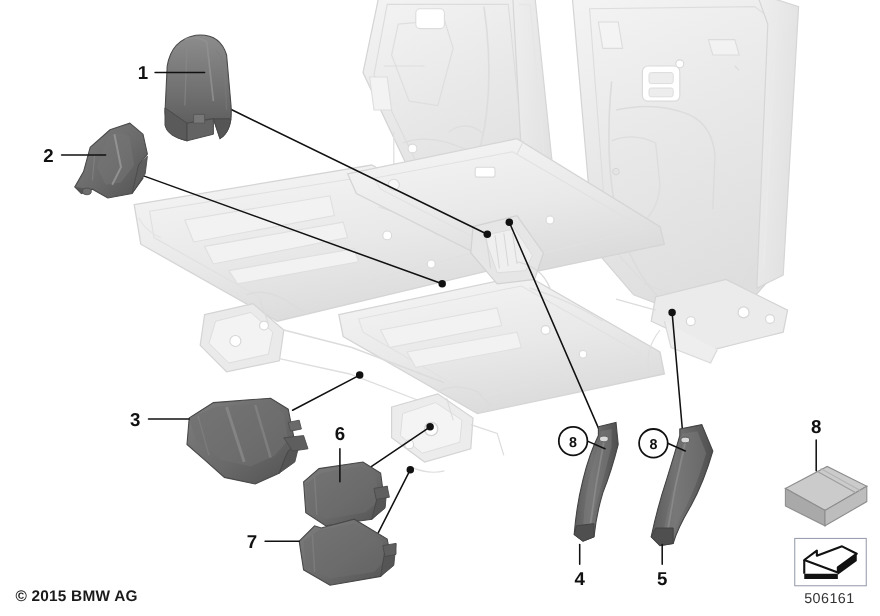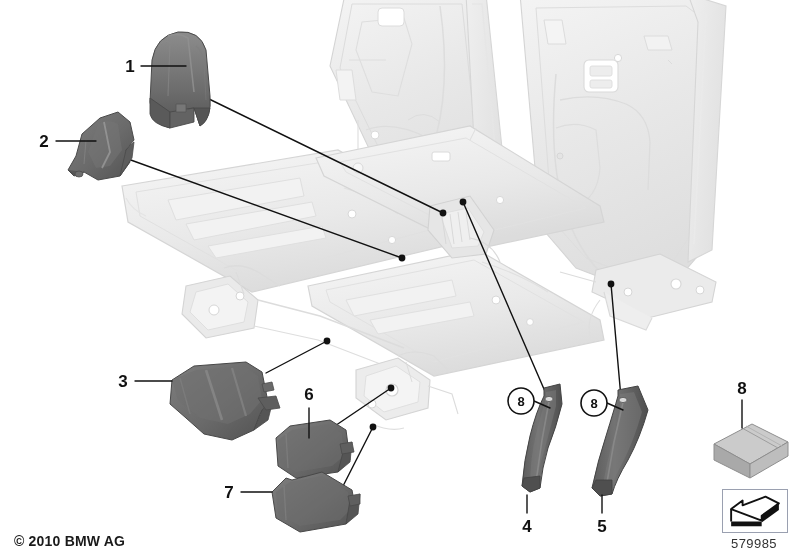--- a/index.html
+++ b/index.html
@@ -400,17 +400,17 @@
 
   <div id="direction-box">
     <svg viewBox="0 0 66 44">
       <path d="M8,20 L20,11 L20,16 L44,7 L58,14 L40,27 L40,32 Z" fill="#ffffff" stroke="#111111" stroke-width="2" stroke-linejoin="round"></path>
       <path d="M40,27 L58,14 L58,21 L40,34 Z" fill="#111111"></path>
       <path d="M8,33 L40,33 L40,38 L8,38 Z" fill="#111111"></path>
       <path d="M8,20 L8,33" stroke="#111111" stroke-width="2"></path>
     </svg>
   </div>
 
-  <div id="copyright">© 2010 BMW AG</div>
-
-  <div id="partnumber">579985</div>
+  <div id="copyright">© 2015 BMW AG</div>
+
+  <div id="partnumber">506161</div>
 
 </div>
 
 </body></html>

